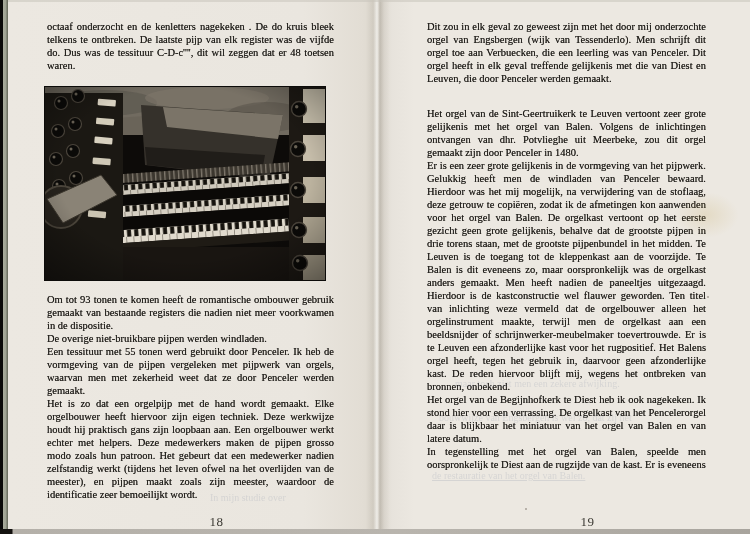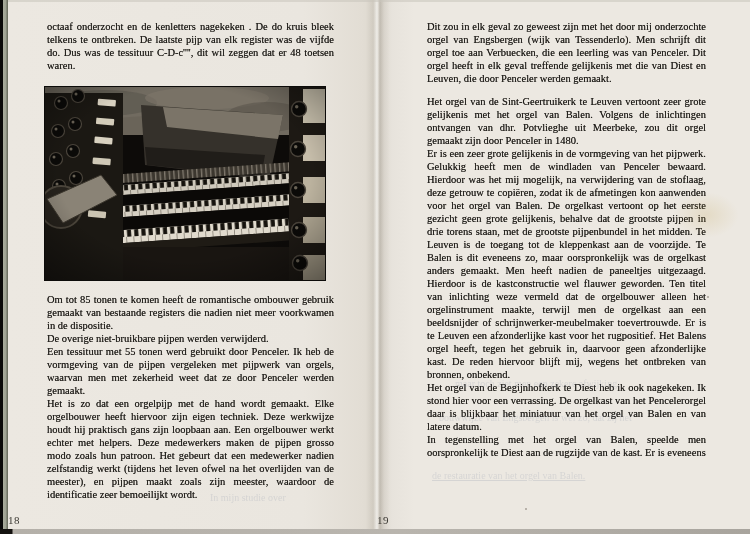--- a/index.html
+++ b/index.html
@@ -53,34 +53,35 @@
   }
 
   .body-text {
     margin: 0;
     font-size: 10.5px;
     line-height: 13px;
     color: #201e1a;
     text-align: justify;
     text-shadow: 0 0 .3px rgba(32,30,26,.8);
   }
-  .para-gap { margin-bottom: 10px; }
+  .para-gap { margin-bottom: 22px; }
 
   figure.photo {
     margin: 15px 0 13px -2px;
     width: 280px; height: 193px;
     padding: 0;
     background: #14110e;
     box-shadow: 0 0 0 1px #0c0b09;
   }
   figure.photo svg { display: block; }
 
   .page-number {
     position: absolute; top: 514px; left: 0; width: 100%;
-    font-size: 11px; letter-spacing: .5px; color: #3b3933;
+    text-align: center;
+    font-size: 13px; letter-spacing: .5px; color: #3b3933; padding-left: 24px;
   }
 
   .ghost {
     position: absolute;
     font-size: 10px; line-height: 12px;
     color: #7e89a0; opacity: .20;
     filter: blur(.4px);
     white-space: nowrap;
     pointer-events: none;
   }
@@ -208,22 +209,22 @@
             <use href="#knob" transform="translate(253,103) scale(1.15)"></use>
             <use href="#knob" transform="translate(254,143) scale(1.15)"></use>
             <use href="#knob" transform="translate(255,176) scale(1.15)"></use>
           </g>
         </g>
 
         <rect width="280" height="193" fill="url(#vig)"></rect>
       </svg>
     </figure>
 
-    <p class="body-text">Om tot 85 tonen te komen heeft de romantische ombouwer gebruik gemaakt van bestaande registers die nadien niet meer voorkwamen in de dispositie.</p>
-    <p class="body-text">De overige niet-bruikbare pijpen werden verwijderd.</p>
+    <p class="body-text">Om tot 93 tonen te komen heeft de romantische ombouwer gebruik gemaakt van bestaande registers die nadien niet meer voorkwamen in de dispositie.</p>
+    <p class="body-text">De overige niet-bruikbare pijpen werden windladen.</p>
     <p class="body-text">Een tessituur met 55 tonen werd gebruikt door Penceler. Ik heb de vormgeving van de pijpen vergeleken met pijpwerk van orgels, waarvan men met zekerheid weet dat ze door Penceler werden gemaakt.</p>
     <p class="body-text">Het is zo dat een orgelpijp met de hand wordt gemaakt. Elke orgelbouwer heeft hiervoor zijn eigen techniek. Deze werkwijze houdt hij praktisch gans zijn loopbaan aan. Een orgelbouwer werkt echter met helpers. Deze medewerkers maken de pijpen grosso modo zoals hun patroon. Het gebeurt dat een medewerker nadien zelfstandig werkt (tijdens het leven ofwel na het overlijden van de meester), en pijpen maakt zoals zijn meester, waardoor de identificatie zeer bemoeilijkt wordt.</p>
 
     <div class="ghost" style="left:202px; top:492px;">In mijn studie over</div>
     <div class="page-number">18</div>
   </div>
 
   <div class="page page-right">
     <p class="body-text para-gap">Dit zou in elk geval zo geweest zijn met het door mij onderzochte orgel van Engsbergen (wijk van Tessenderlo). Men schrijft dit orgel toe aan Verbuecken, die een leerling was van Penceler. Dit orgel heeft in elk geval treffende gelijkenis met die van Diest en Leuven, die door Penceler werden gemaakt.</p>
     <p class="body-text">Het orgel van de Sint-Geertruikerk te Leuven vertoont zeer grote gelijkenis met het orgel van Balen. Volgens de inlichtingen ontvangen van dhr. Potvlieghe uit Meerbeke, zou dit orgel gemaakt zijn door Penceler in 1480.</p>

